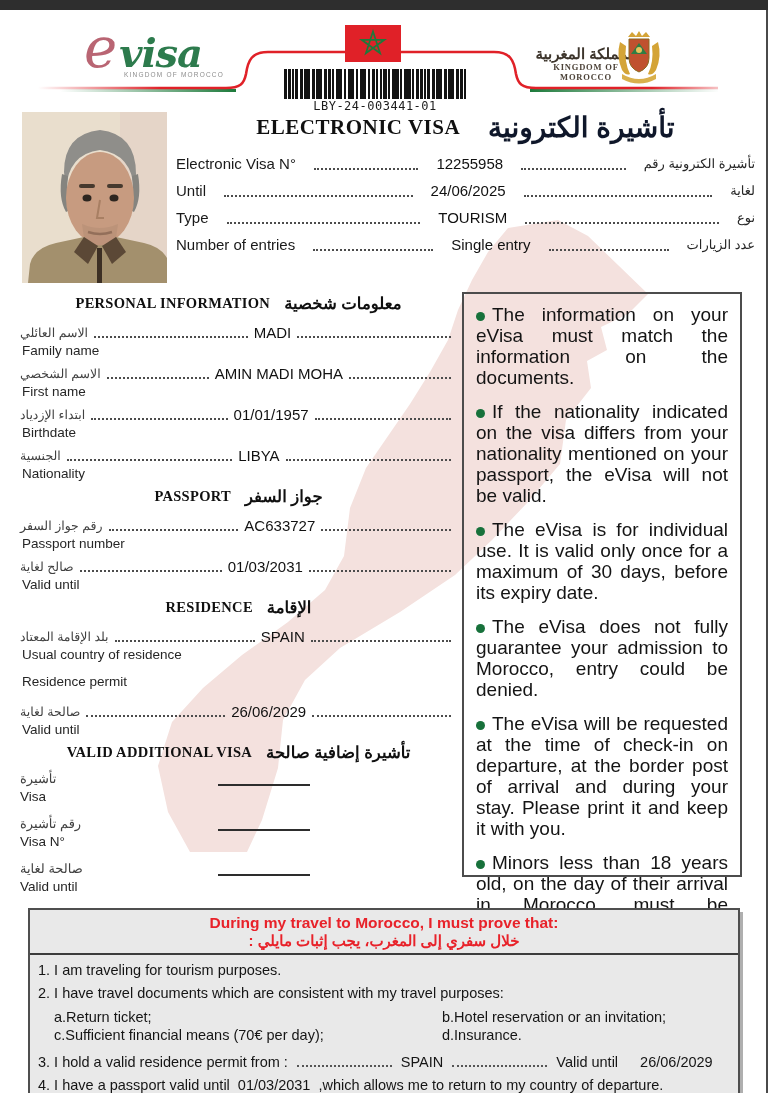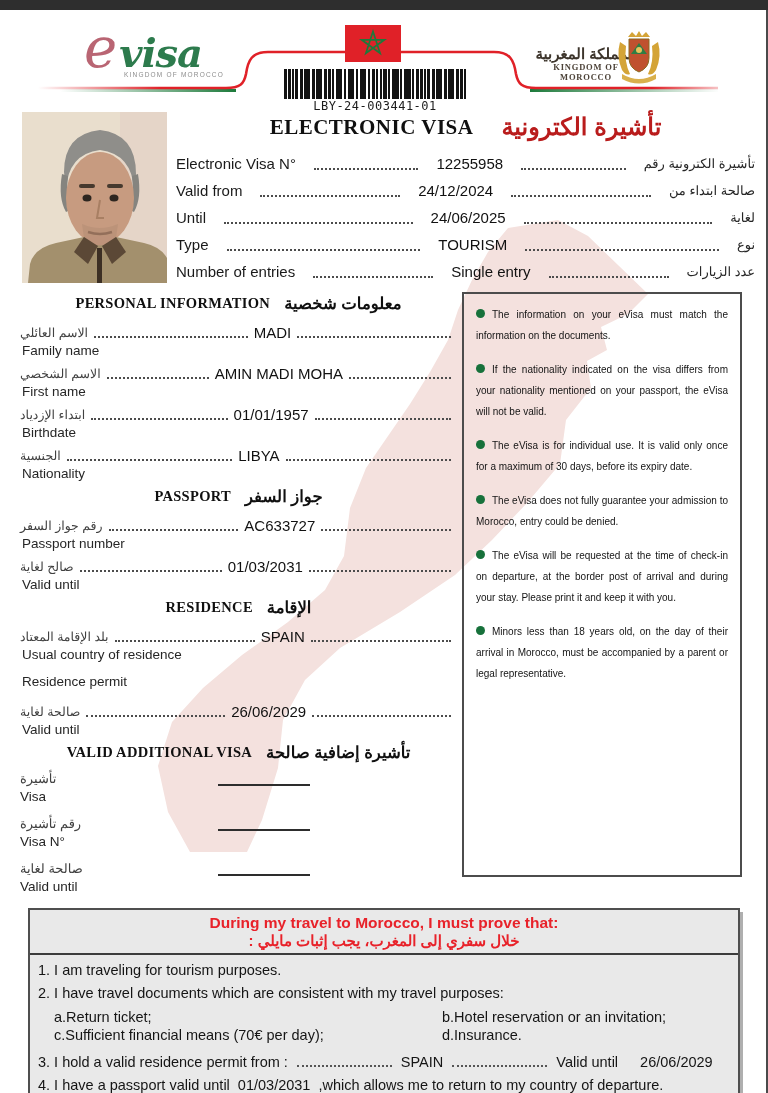--- a/index.html
+++ b/index.html
@@ -29,21 +29,21 @@
       repeating-linear-gradient(90deg,#121212 0 3px,rgba(0,0,0,0) 3px 11px);}
   .barcode-text{position:absolute;left:284px;top:89px;width:182px;text-align:center;
     font-family:"DejaVu Sans Mono",monospace;font-size:12px;color:#1c1c1c;letter-spacing:.5px;}
 
   .photo{position:absolute;left:22px;top:112px;width:145px;height:171px;}
 
   
   .visa-head{position:absolute;left:176px;top:112px;width:579px;}
   .title{display:flex;justify-content:center;align-items:center;gap:28px;height:30px;margin-bottom:8px;}
   .title .t-en{font-family:"Liberation Serif",serif;font-weight:bold;font-size:21px;letter-spacing:.5px;color:#101010;}
-  .title .t-ar{font-size:24px;font-weight:bold;color:#b91c1c;direction:rtl;}
+  .title .t-ar{font-size:28px;font-weight:bold;color:#0f172a;direction:rtl;}
   .frow{display:flex;align-items:center;height:27px;font-size:15px;gap:12px;}
   .frow .en{white-space:nowrap;color:#1a1a1a;}
   .frow .val{white-space:nowrap;color:#111;}
   .frow .ar{white-space:nowrap;font-size:13px;color:#262626;direction:rtl;}
   .dots{flex:1;margin:0 6px;border-bottom:2px dotted #4c4c4c;height:2px;transform:translateY(4px);}
 
   
   .left-col{position:absolute;left:20px;top:288px;width:437px;}
   .sec{display:flex;justify-content:center;align-items:center;gap:14px;margin:6px 0 9px;}
   .sec .s-en{font-family:"Liberation Serif",serif;font-weight:bold;font-size:14.5px;letter-spacing:.3px;color:#101010;}
@@ -56,21 +56,21 @@
   .gap-lg{margin-bottom:12px;}
   .avrow{display:flex;margin-bottom:11px;}
   .avrow .labels{width:150px;}
   .avrow .ar{font-size:13px;color:#414141;direction:rtl;display:block;text-align:left;line-height:16px;}
   .avrow .en{font-size:13.5px;color:#262626;line-height:16px;}
   .avrow .blank{width:92px;height:13px;border-bottom:2px solid #2d2d2d;margin-left:48px;}
 
   
   .notes{position:absolute;left:462px;top:292px;width:280px;height:585px;border:2px solid #4c4c4c;
          box-sizing:border-box;padding:10px 12px;background:transparent;}
-  .notes p{margin:0 0 13px;text-align:justify;font-size:10px;line-height:21px;color:#141414;}
+  .notes p{margin:0 0 13px;text-align:justify;font-size:19px;line-height:21px;color:#141414;}
   .bullet{display:inline-block;width:9px;height:9px;border-radius:50%;background:#17713b;margin-right:7px;}
 
   
   .decl{position:absolute;left:28px;top:908px;width:712px;background:#e9e9e9;border:2px solid #4f4f4f;
         box-sizing:border-box;box-shadow:3px 4px 0 rgba(110,110,110,.55);}
   .dec-head{display:flex;justify-content:space-between;align-items:center;padding:4px 10px 3px;border-bottom:2px solid #3c3c3c;flex-direction:column;}
   .dec-head .d-en{color:#e8222a;font-weight:bold;font-size:15.5px;}
   .dec-head .d-ar{color:#e8222a;font-weight:bold;font-size:15px;direction:rtl;text-align:center;}
   .dec-body{padding:7px 10px 10px 8px;font-size:14.5px;color:#151515;}
   .dec-item{margin-bottom:6px;line-height:17px;}
@@ -184,27 +184,20 @@
     </div>
 
     <div class="frow">
       <span class="en">Electronic Visa N°</span>
       <span class="dots"></span>
       <span class="val">12255958</span>
       <span class="dots"></span>
       <span class="ar">تأشيرة الكترونية رقم</span>
     </div>
     <div class="frow">
-      <span class="en">Valid from</span>
-      <span class="dots"></span>
-      <span class="val">24/12/2024</span>
-      <span class="dots"></span>
-      <span class="ar">صالحة ابتداء من</span>
-    </div>
-    <div class="frow">
       <span class="en">Until</span>
       <span class="dots"></span>
       <span class="val">24/06/2025</span>
       <span class="dots"></span>
       <span class="ar">لغاية</span>
     </div>
     <div class="frow">
       <span class="en">Type</span>
       <span class="dots"></span>
       <span class="val">TOURISM</span>

